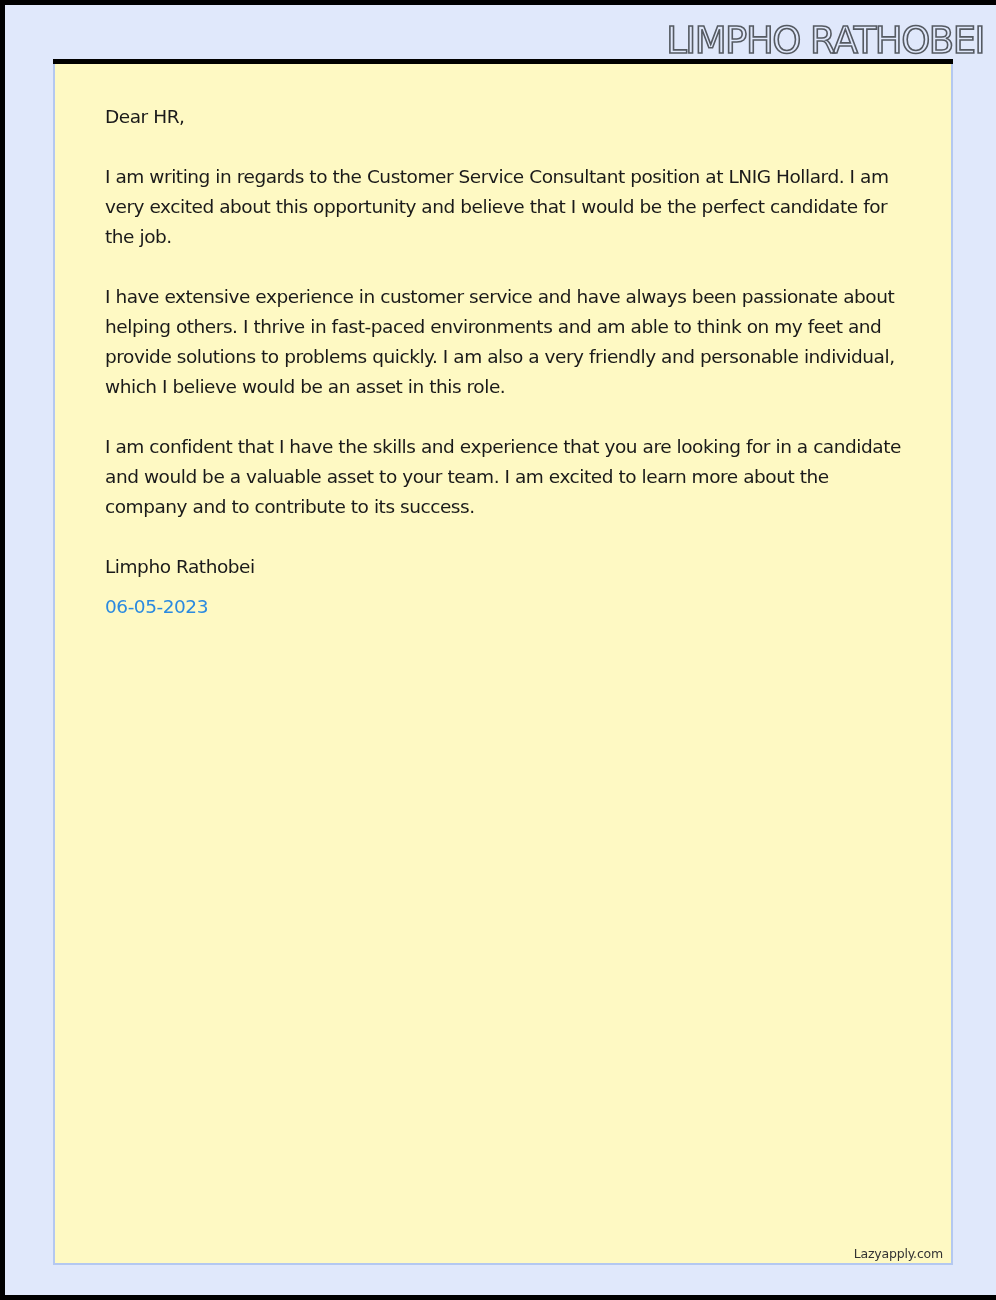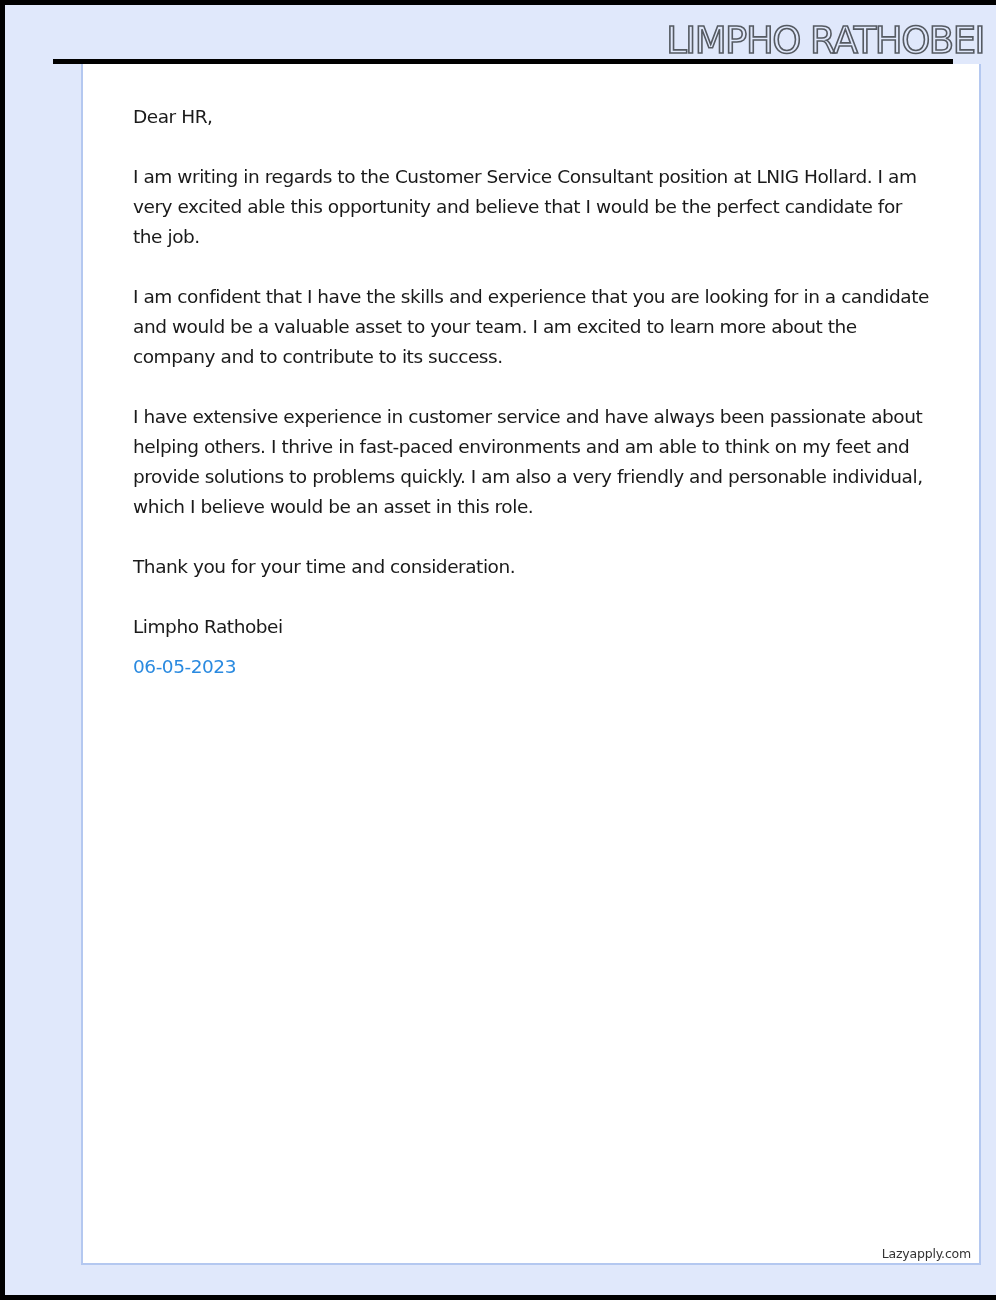--- a/index.html
+++ b/index.html
@@ -31,25 +31,24 @@
   .top-bar {
     position: absolute;
     left: 48px; top: 54px;
     width: 900px; height: 5px;
     background: #000;
   }
   .page {
     position: absolute;
     left: 48px; top: 59px;
     width: 896px; height: 1199px;
-    background: #ffffff;
+    background: #fef9c3;
     border-left: 2px solid #b4c8f0;
     border-right: 2px solid #b4c8f0;
     border-bottom: 2px solid #b4c8f0;
-    margin-left: 28px;
   }
   .letter {
     position: absolute;
     left: 50px; top: 38px;
     width: 800px;
     font-size: 18.5px;
     letter-spacing: -0.45px;
     line-height: 30px;
     color: #1a1a1a;
   }
@@ -66,22 +65,21 @@
 </style>
 </head>
 <body>
 
 <div class="canvas">
   <div class="title">LIMPHO RATHOBEI</div>
   <div class="top-bar"></div>
   <div class="page">
     <div class="letter">
       <p>Dear HR,</p>
-      <p>I am writing in regards to the Customer Service Consultant position at LNIG Hollard. I am very excited able this opportunity and believe that I would be the perfect candidate for the job.</p>
+      <p>I am writing in regards to the Customer Service Consultant position at LNIG Hollard. I am very excited about this opportunity and believe that I would be the perfect candidate for the job.</p>
+      <p>I have extensive experience in customer service and have always been passionate about helping others. I thrive in fast-paced environments and am able to think on my feet and provide solutions to problems quickly. I am also a very friendly and personable individual, which I believe would be an asset in this role.</p>
       <p>I am confident that I have the skills and experience that you are looking for in a candidate and would be a valuable asset to your team. I am excited to learn more about the company and to contribute to its success.</p>
-      <p>I have extensive experience in customer service and have always been passionate about helping others. I thrive in fast-paced environments and am able to think on my feet and provide solutions to problems quickly. I am also a very friendly and personable individual, which I believe would be an asset in this role.</p>
-      <p>Thank you for your time and consideration.</p>
       <p class="sig">Limpho Rathobei</p>
       <p class="date">06-05-2023</p>
     </div>
     <div class="footer">Lazyapply.com</div>
   </div>
 </div>
 
 </body></html>

